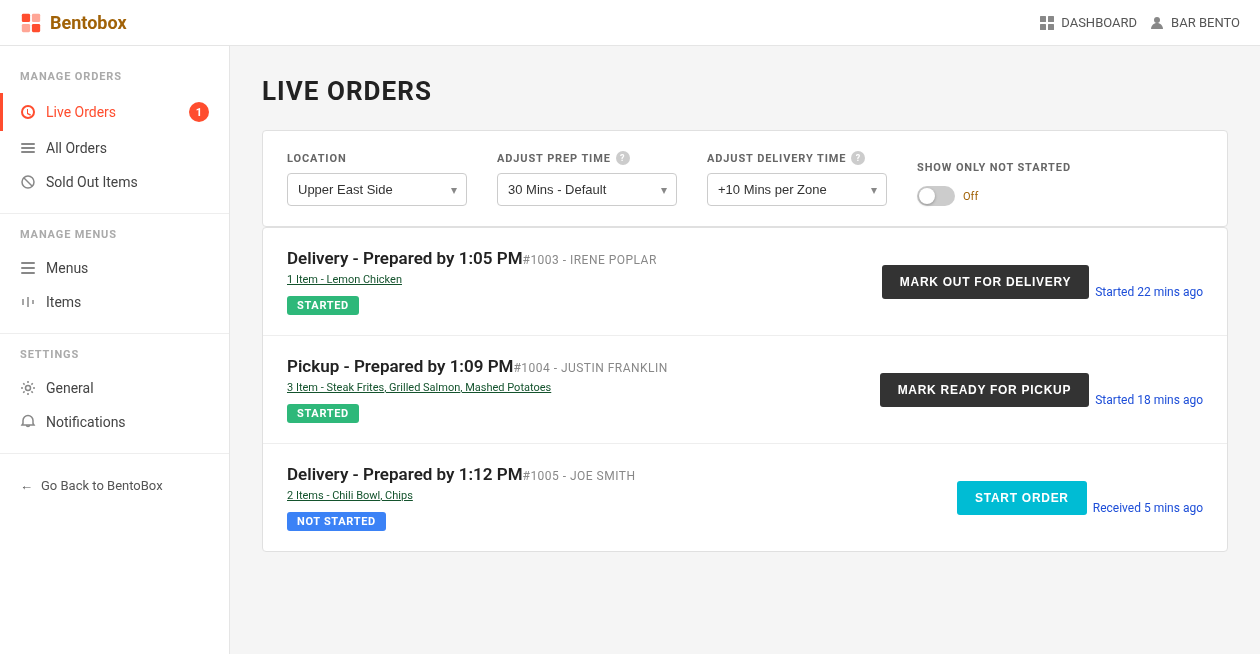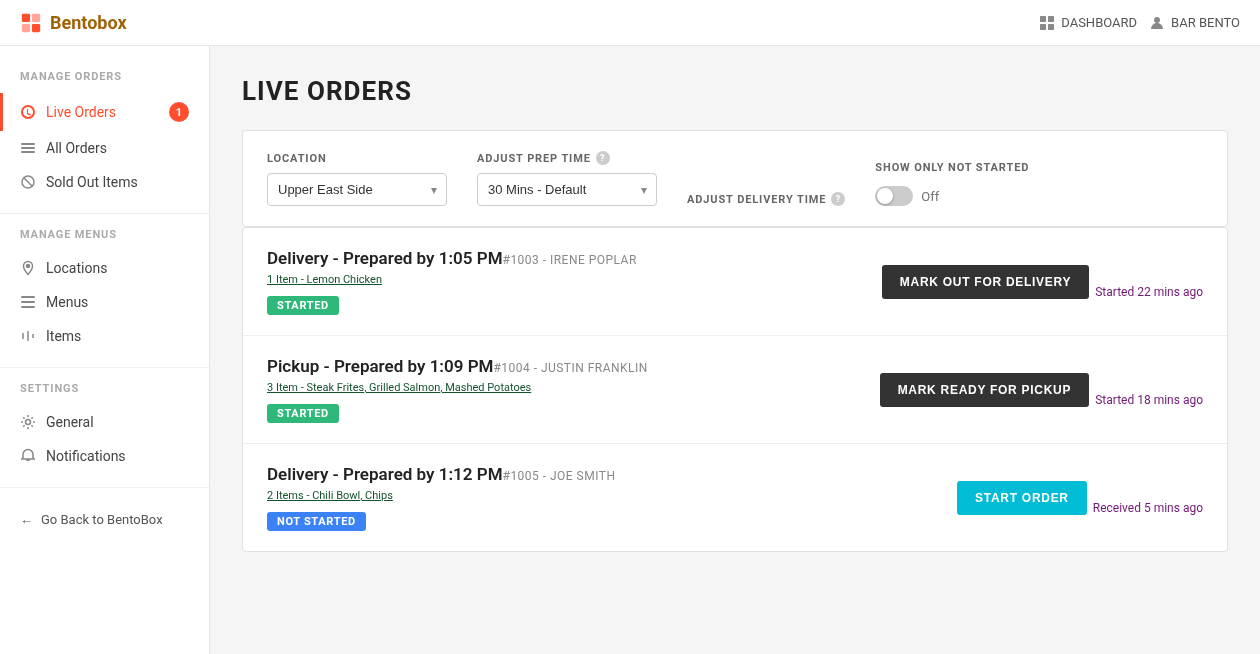--- a/index.html
+++ b/index.html
@@ -50,21 +50,21 @@
 
     
     .layout {
       display: flex;
       flex: 1;
       overflow: hidden;
     }
 
     
     .sidebar {
-      width: 210px;
+      width: 230px;
       background: #fff;
       border-right: 1px solid #e5e5e5;
       padding: 24px 0;
       flex-shrink: 0;
       overflow-y: auto;
     }
     .sidebar-section-title {
       font-size: 11px;
       font-weight: 700;
       color: #aaa;
@@ -228,22 +228,22 @@
       position: absolute;
       top: 2px;
       left: 2px;
       width: 16px;
       height: 16px;
       background: #fff;
       border-radius: 50%;
       box-shadow: 0 1px 3px rgba(0,0,0,0.3);
     }
     .toggle-label {
-      font-size: 13px;
-      color: #737373;
+      font-size: 11px;
+      color: #a16207;
     }
 
     
     .orders-card {
       background: #fff;
       border: 1px solid #e0e0e0;
       border-radius: 4px;
       overflow: hidden;
     }
     .order-row {
@@ -314,21 +314,21 @@
     .btn-dark {
       background: #333;
       color: #fff;
     }
     .btn-teal {
       background: #00bcd4;
       color: #fff;
     }
     .order-time {
       font-size: 12px;
-      color: #701a75;
+      color: #1d4ed8;
     }
   </style>
 </head>
 <body>
 
 <nav class="topnav">
   <div class="topnav-logo">
     <svg class="logo-icon" viewBox="0 0 24 24">
       <rect x="2" y="2" width="9" height="9" rx="1.5" fill="#ff4d2e"></rect>
       <rect x="13" y="2" width="9" height="9" rx="1.5" fill="#ff4d2e" opacity="0.5"></rect>
@@ -390,29 +390,20 @@
             <line x1="4" y1="4" x2="12" y2="12" stroke="#888" stroke-width="1.5"></line>
           </svg>
       </span>
       <span>Sold Out Items</span>
     </div>
 
     <hr class="sidebar-divider">
 
     <div class="sidebar-section-title">MANAGE MENUS</div>
 
-    <div class="sidebar-item">
-      <span class="sidebar-icon">
-        <svg width="16" height="16" viewBox="0 0 16 16" fill="none" stroke="#888" stroke-width="1.5">
-            <path d="M8 1.5C5.5 1.5 3.5 3.5 3.5 6c0 3.5 4.5 8.5 4.5 8.5S12.5 9.5 12.5 6c0-2.5-2-4.5-4.5-4.5z"></path>
-            <circle cx="8" cy="6" r="1.5" fill="#888"></circle>
-          </svg>
-      </span>
-      <span>Locations</span>
-    </div>
 
     <div class="sidebar-item">
       <span class="sidebar-icon">
         <svg width="16" height="16" viewBox="0 0 16 16" fill="#888">
             <rect x="1" y="2" width="14" height="2" rx="1"></rect>
             <rect x="1" y="7" width="14" height="2" rx="1"></rect>
             <rect x="1" y="12" width="14" height="2" rx="1"></rect>
           </svg>
       </span>
       <span>Menus</span>
@@ -489,20 +480,27 @@
             <option>60 Mins</option>
           </select>
         </div>
       </div>
 
       <div class="filter-group">
         <label class="filter-label">
           <span>ADJUST DELIVERY TIME</span>
           <span class="help-icon">?</span>
         </label>
+        <div class="select-wrapper">
+          <select class="filter-select">
+            <option>+10 Mins per Zone</option>
+            <option>+5 Mins per Zone</option>
+            <option>+15 Mins per Zone</option>
+          </select>
+        </div>
       </div>
 
       <div class="toggle-group">
         <label class="filter-label">SHOW ONLY NOT STARTED</label>
         <div class="toggle-wrapper">
           <div class="toggle-track">
             <div class="toggle-thumb"></div>
           </div>
           <span class="toggle-label">Off</span>
         </div>

